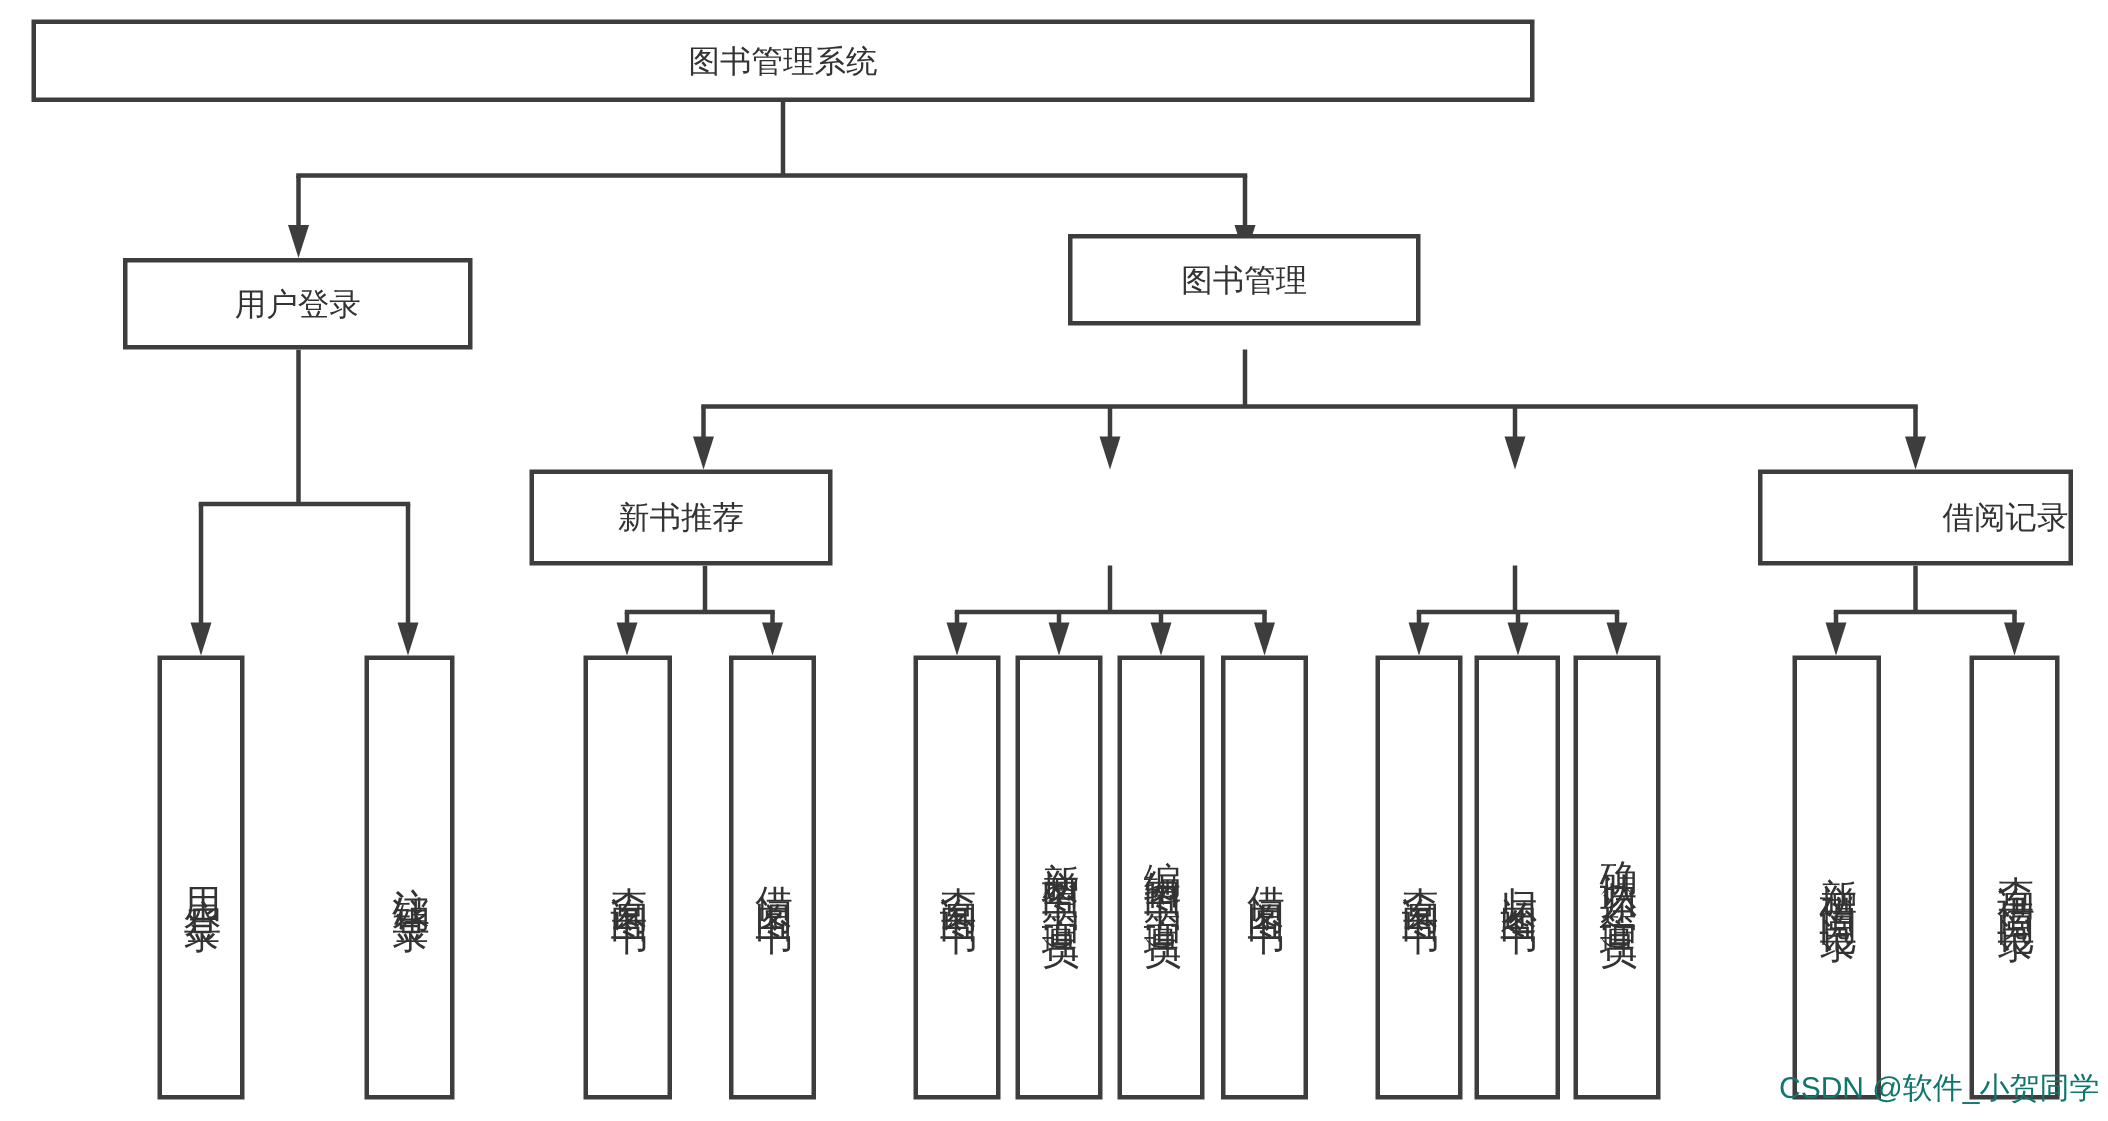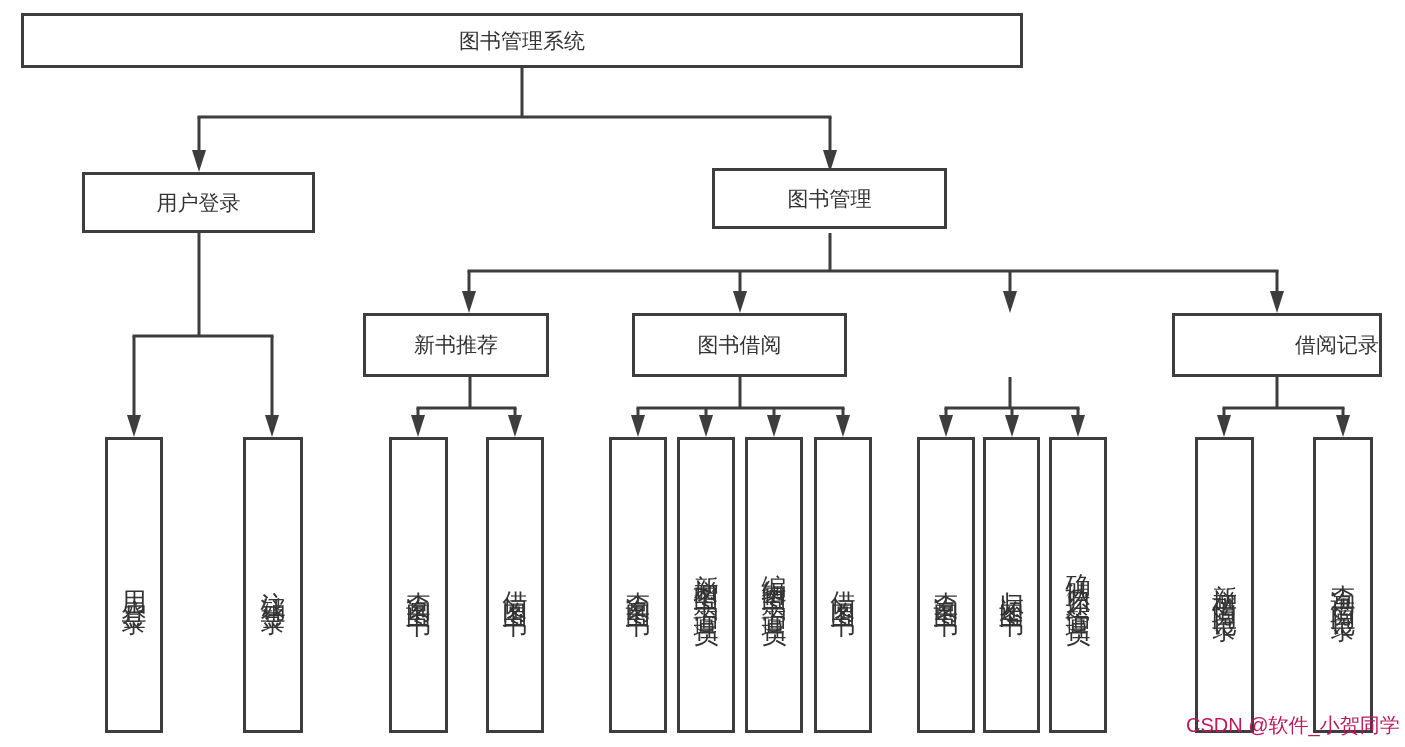--- a/index.html
+++ b/index.html
@@ -39,21 +39,21 @@
     text-orientation: mixed;
     letter-spacing: 7px;
     line-height: 1;
     white-space: nowrap;
   }
   .watermark {
     position: absolute;
     left: 1186px;
     top: 712px;
     font-size: 20px;
-    color: #be185d;
+    color: #0f766e;
     white-space: nowrap;
   }
 </style>
 </head>
 <body>
 
 <div class="stage">
 
   <svg class="connectors" viewBox="0 0 1405 747" xmlns="http://www.w3.org/2000/svg">
     <g stroke="#3d3d3d" stroke-width="3" fill="none">
@@ -124,29 +124,26 @@
     </g>
   </svg>
 
   <div class="node h-node" style="left:21px; top:13px; width:1002px; height:55px;">
     <span class="lbl">图书管理系统</span>
   </div>
 
   <div class="node h-node" style="left:82px; top:172px; width:233px; height:61px;">
     <span class="lbl">用户登录</span>
   </div>
-  <div class="node h-node" style="left:712px; top:168px; width:235px; height:61px;">
+  <div class="node h-node" style="left:712px; top:156px; width:235px; height:61px;">
     <span class="lbl">图书管理</span>
   </div>
 
-  <div class="node h-node" style="left:363px; top:313px; width:186px; height:64px;align-items:center;">
+  <div class="node h-node" style="left:353px; top:313px; width:202px; height:64px;align-items:center;">
     <span class="lbl">新书推荐</span>
-  </div>
-  <div class="node h-node" style="left:632px; top:313px; width:215px; height:64px;">
-    <span class="lbl">图书借阅</span>
   </div>
   <div class="node h-node" style="left:1172px; top:313px; width:210px; height:64px;justify-content:flex-end;">
     <span class="lbl">借阅记录</span>
   </div>
 
   <div class="node v-node" style="left:105px; top:437px; width:58px; height:296px;">
     <span class="lbl">用户登录</span>
   </div>
   <div class="node v-node" style="left:243px; top:437px; width:60px; height:296px;">
     <span class="lbl">注销登录</span>

